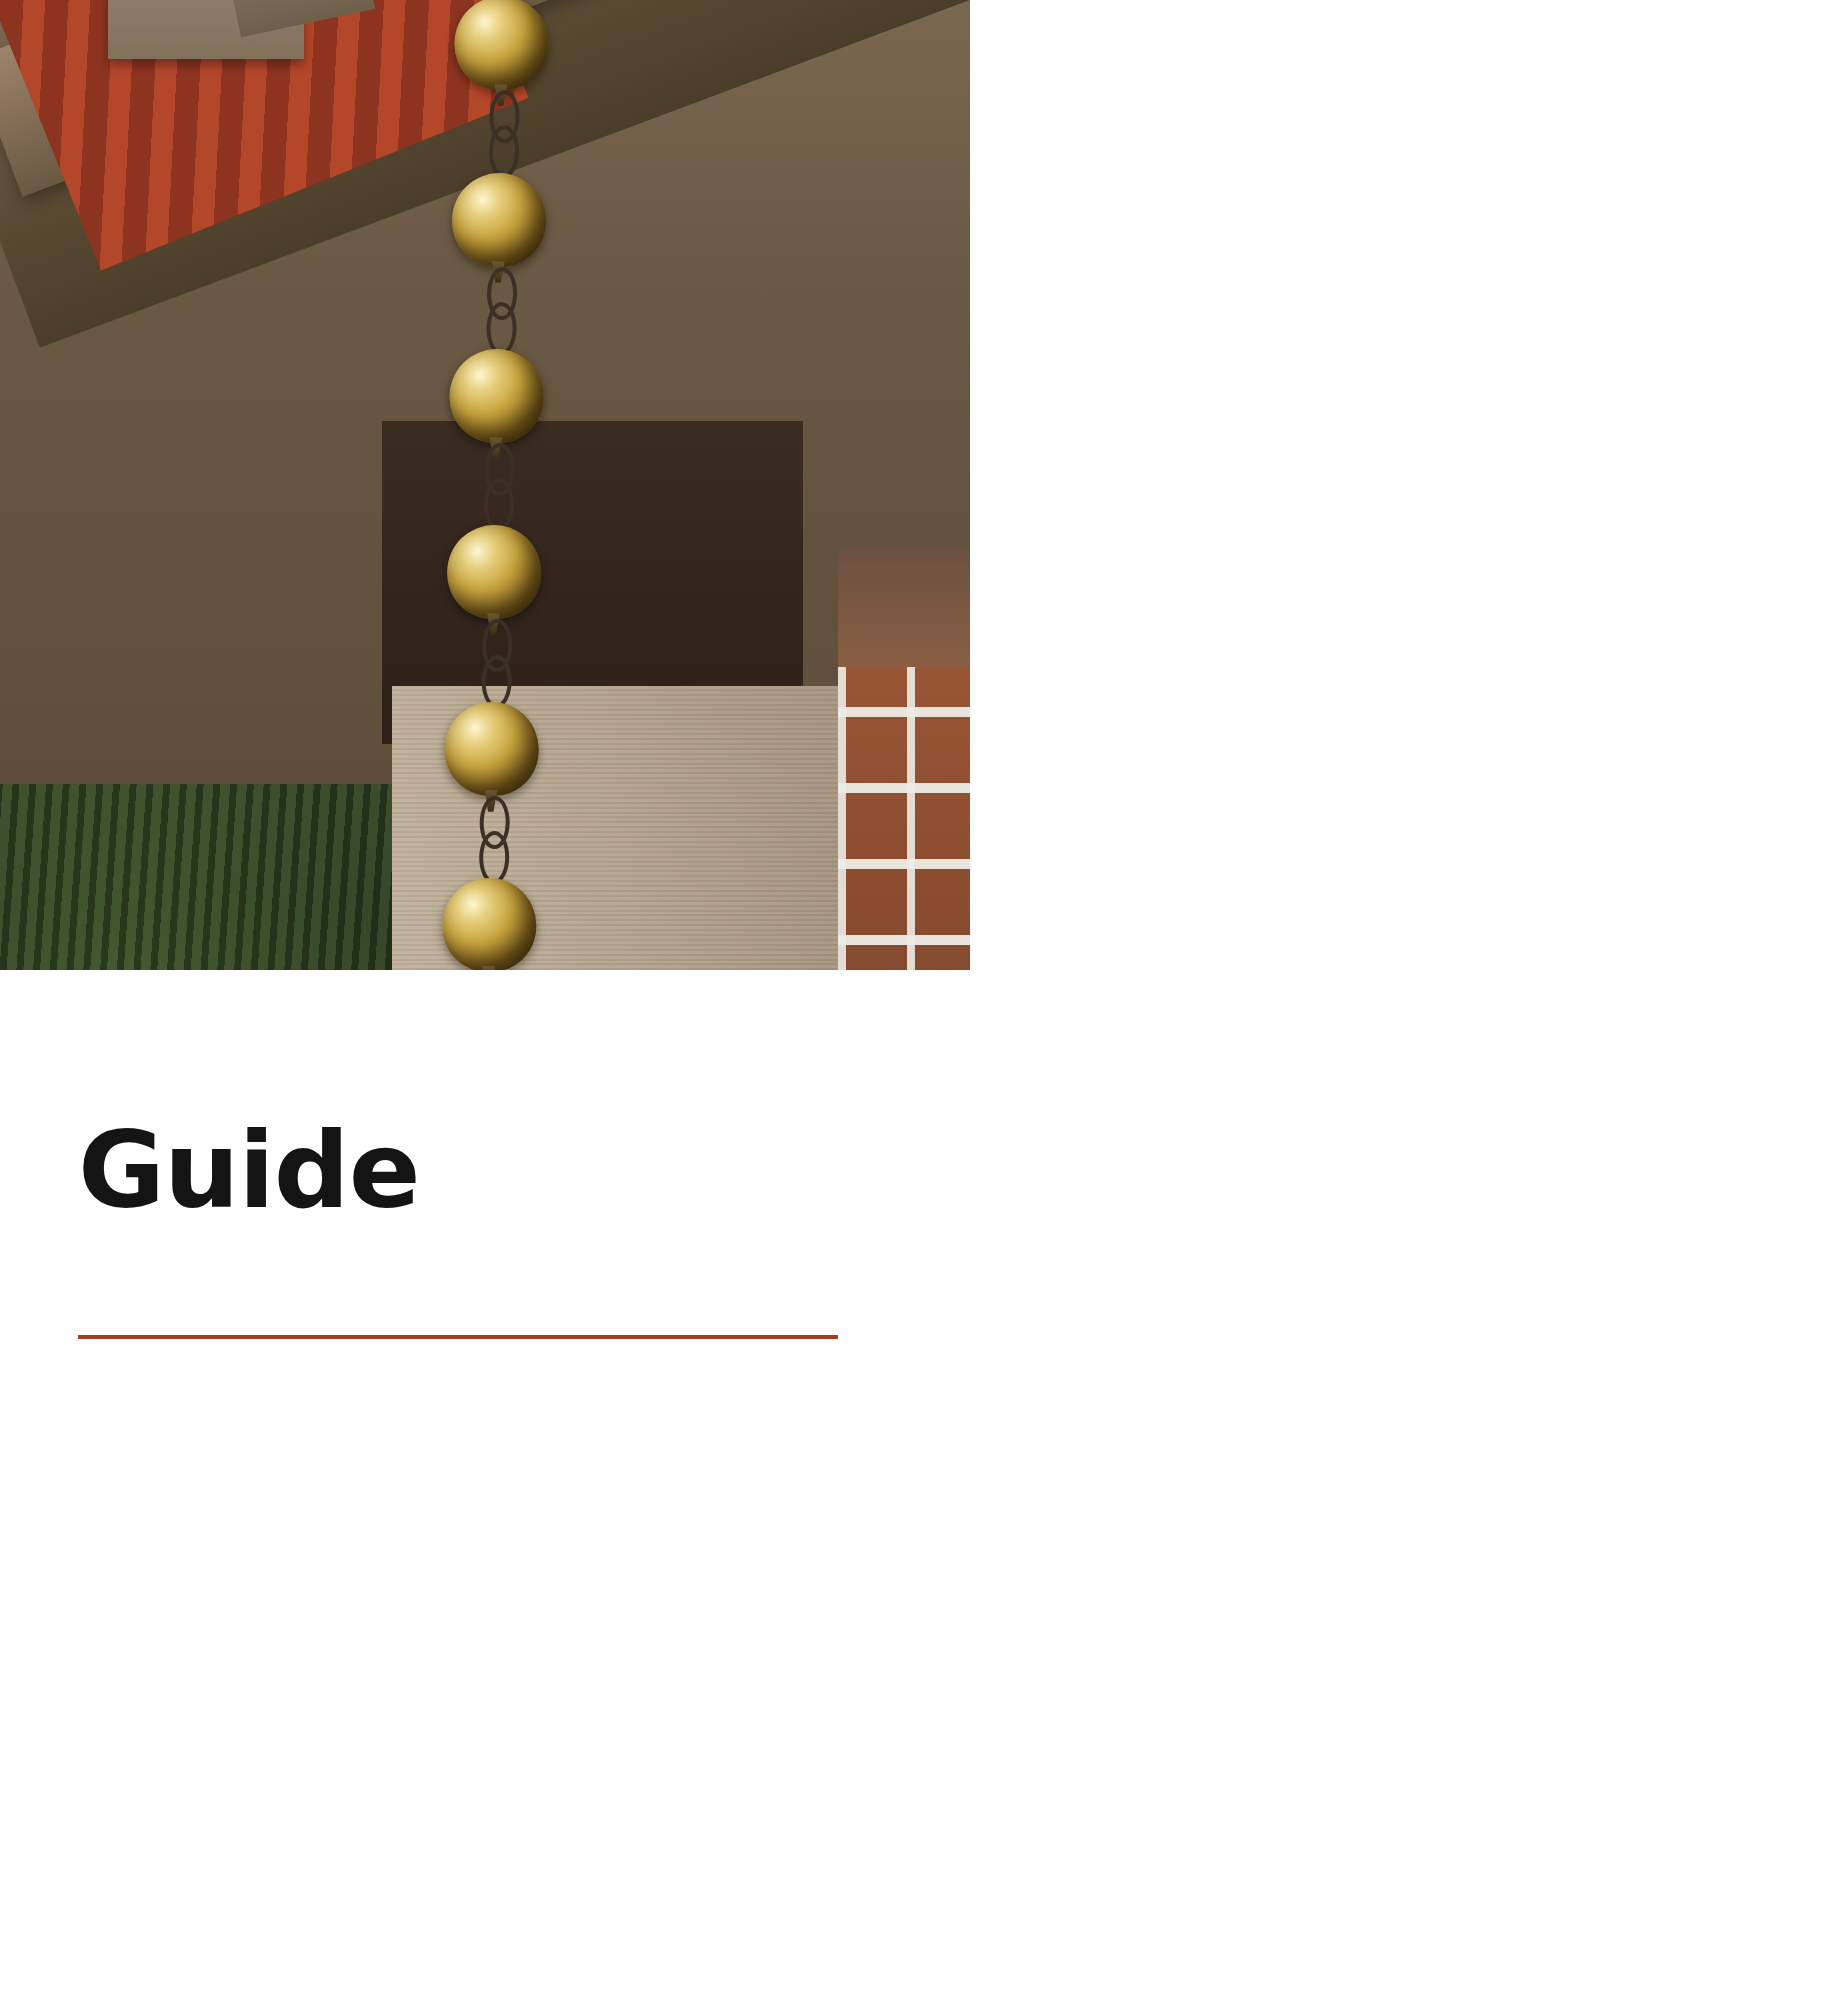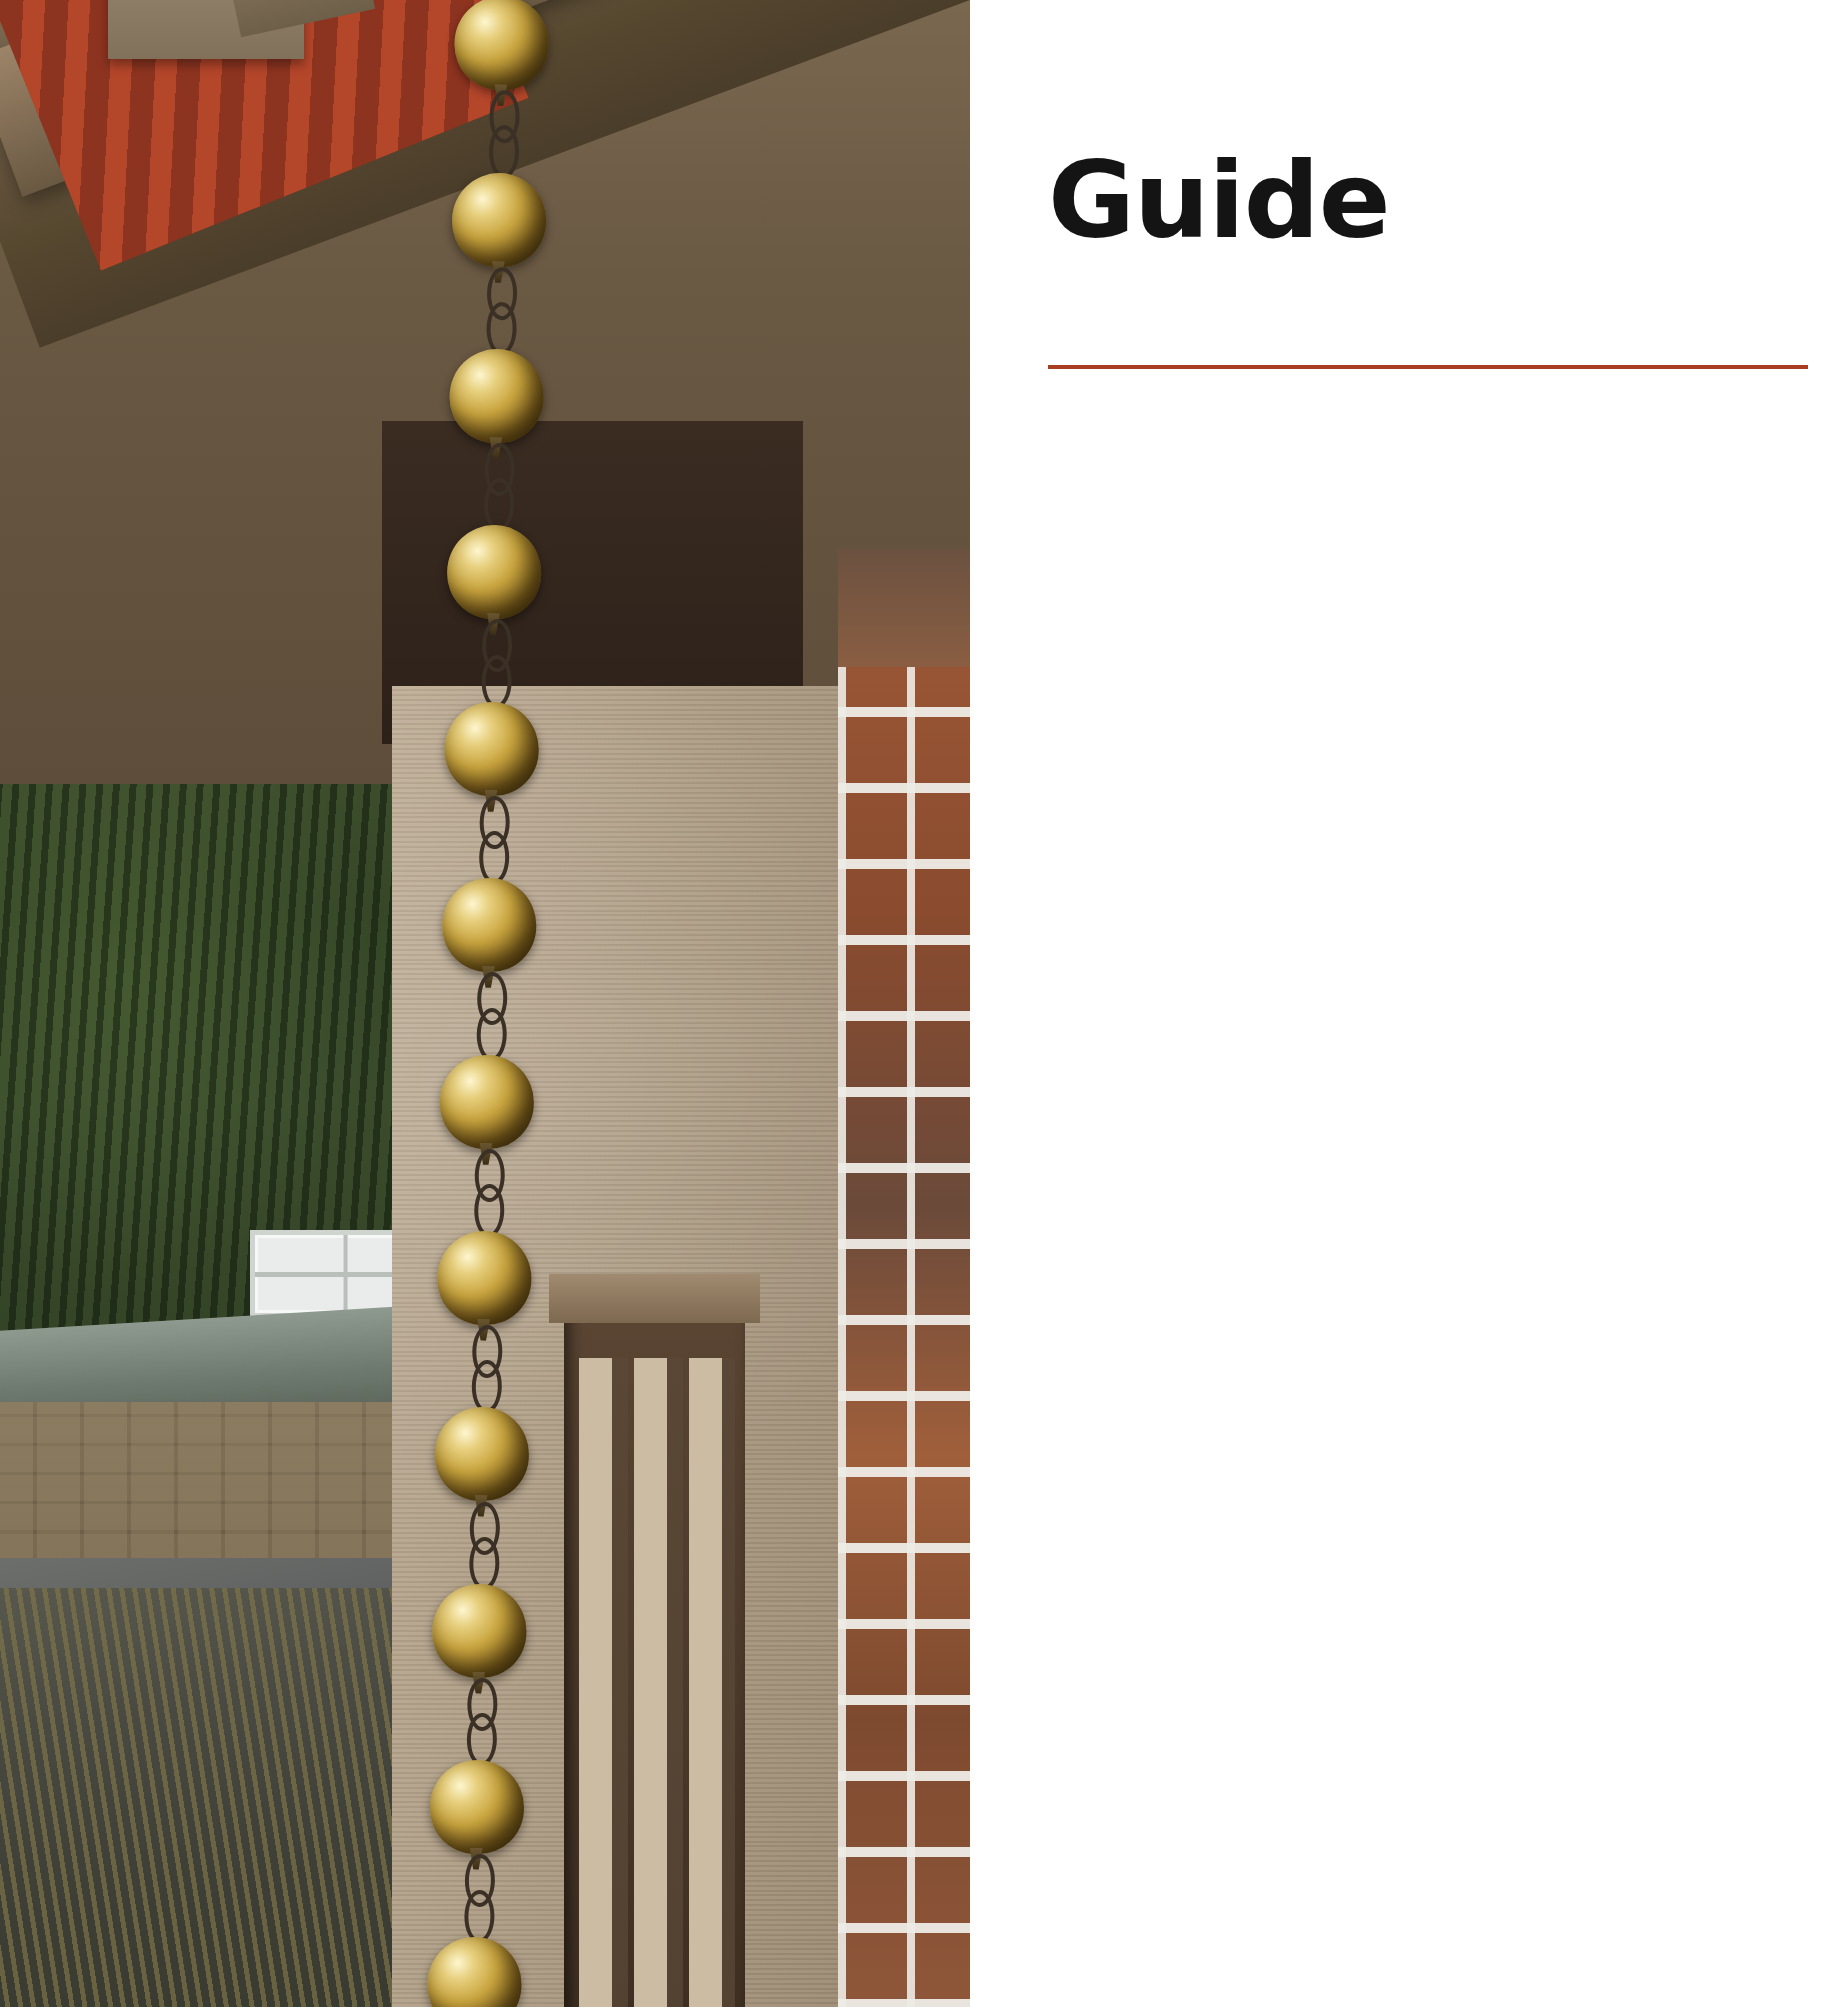--- a/index.html
+++ b/index.html
@@ -11,21 +11,21 @@
     width: 1836px;
     height: 2007px;
     font-family: "DejaVu Sans", sans-serif;
     overflow: hidden;
   }
   .page {
     position: relative;
     width: 1836px;
     height: 2007px;
     display: flex;
-    flex-direction: row;
+    flex-direction: column;
     background: #ffffff;
   }
 
   
   .photo-panel {
     position: relative;
     width: 970px;
     height: 2007px;
     overflow: hidden;
     background: #6b5a46;

